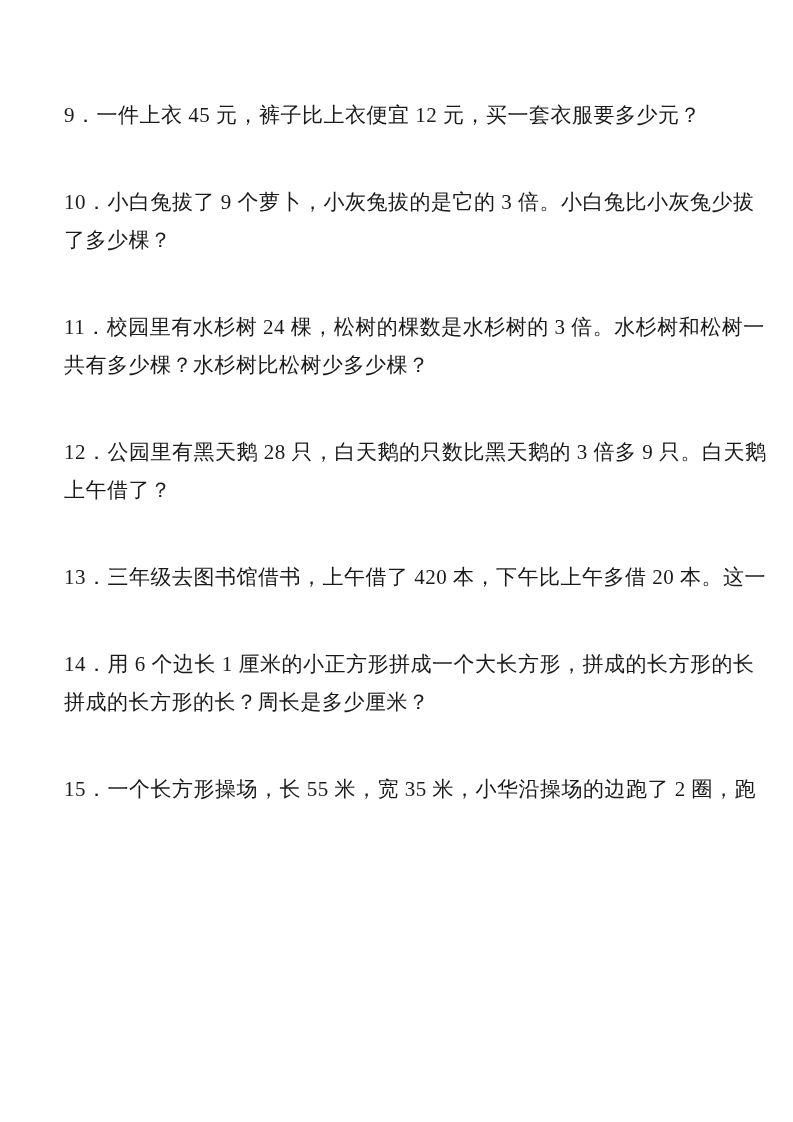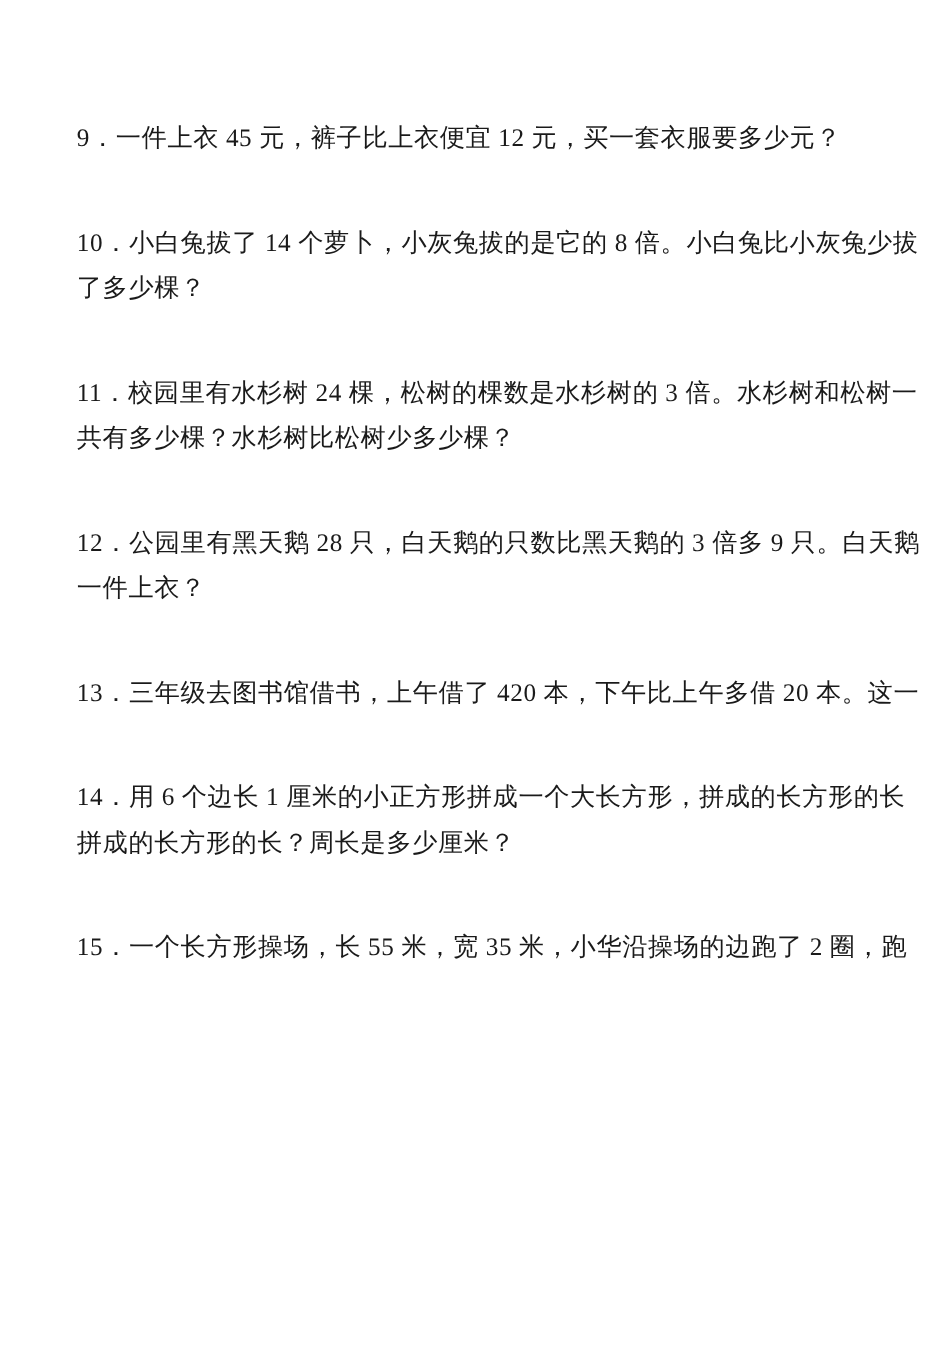--- a/index.html
+++ b/index.html
@@ -52,32 +52,32 @@
 <body>
 
 <div class="page">
   <div class="content">
 
     <div class="problem">
       <div class="line">9．一件上衣 45 元，裤子比上衣便宜 12 元，买一套衣服要多少元？</div>
     </div>
 
     <div class="problem">
-      <div class="line">10．小白兔拔了 14 个萝卜，小灰兔拔的是它的 8 倍。小白兔比小灰兔少拔</div>
+      <div class="line">10．小白兔拔了 9 个萝卜，小灰兔拔的是它的 3 倍。小白兔比小灰兔少拔</div>
       <div class="line">了多少棵？</div>
     </div>
 
     <div class="problem">
       <div class="line">11．校园里有水杉树 24 棵，松树的棵数是水杉树的 3 倍。水杉树和松树一</div>
       <div class="line">共有多少棵？水杉树比松树少多少棵？</div>
     </div>
 
     <div class="problem">
       <div class="line">12．公园里有黑天鹅 28 只，白天鹅的只数比黑天鹅的 3 倍多 9 只。白天鹅</div>
-      <div class="line">一件上衣？</div>
+      <div class="line">上午借了？</div>
     </div>
 
     <div class="problem">
       <div class="line">13．三年级去图书馆借书，上午借了 420 本，下午比上午多借 20 本。这一</div>
     </div>
 
     <div class="problem">
       <div class="line">14．用 6 个边长 1 厘米的小正方形拼成一个大长方形，拼成的长方形的长</div>
       <div class="line">拼成的长方形的长？周长是多少厘米？</div>
     </div>

